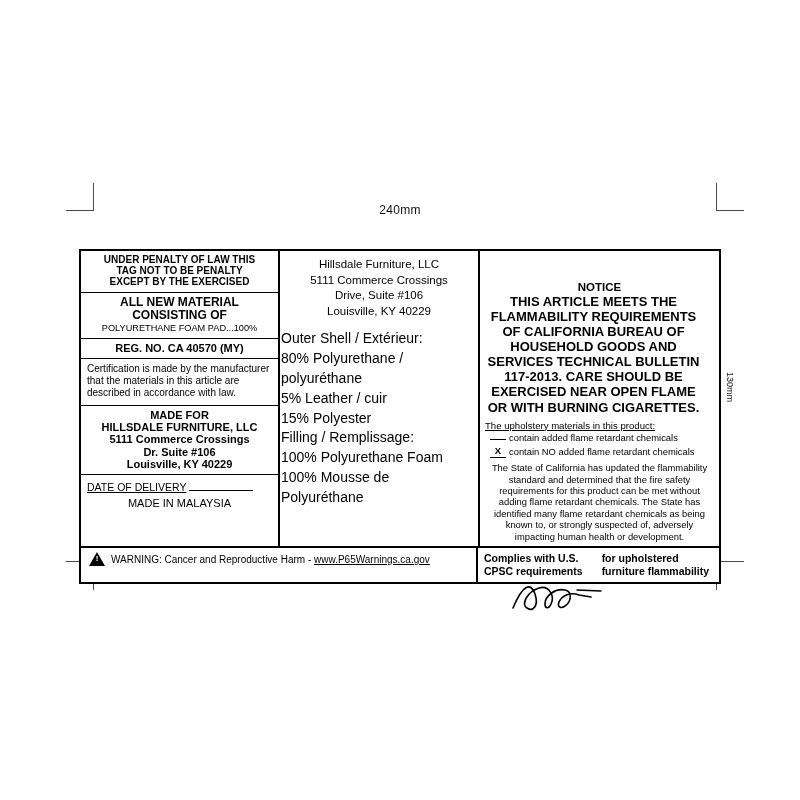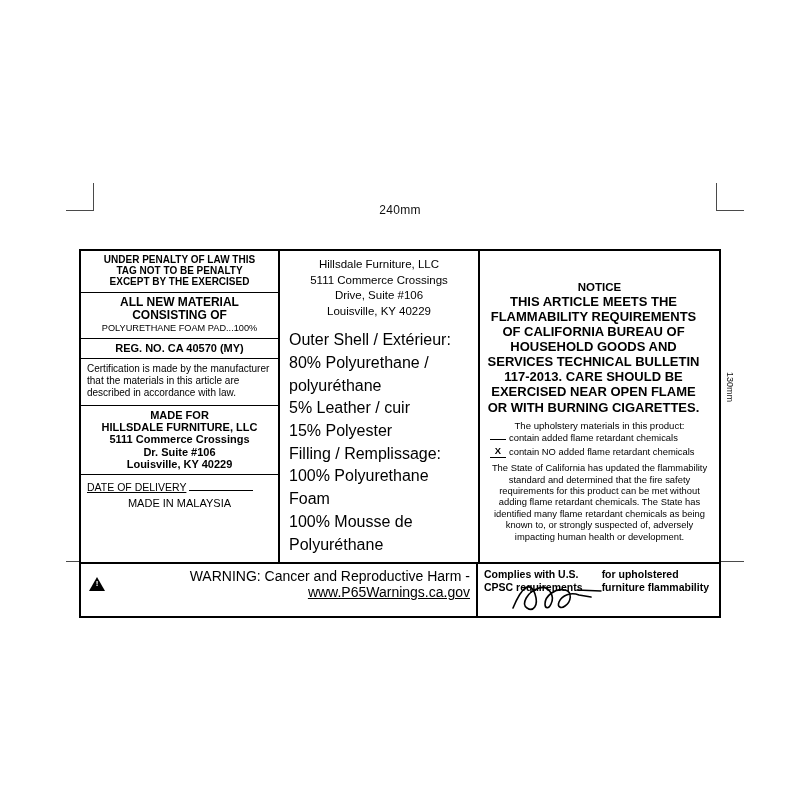--- a/index.html
+++ b/index.html
@@ -131,23 +131,23 @@
   }
 
   
   .mid-head {
     text-align: center;
     font-size: 11.5px;
     line-height: 1.35;
     padding: 6px 6px 0 6px;
   }
   .mid-body {
-    font-size: 16px;
+    font-size: 14px;
     line-height: 1.42;
-    padding: 10px 6px 6px 9px;
+    padding: 10px 6px 6px 1px;
     text-align: left;
   }
   .mid-body .sec { }
 
   
   .notice-title {
     text-align: center;
     font-weight: bold;
     font-size: 11.5px;
     padding-top: 4px;
@@ -156,21 +156,21 @@
   .notice-body {
     text-align: center;
     font-weight: bold;
     font-size: 13px;
     line-height: 1.16;
     padding: 1px 16px 3px 4px;
   }
   .ups {
     font-size: 9.6px;
     padding: 2px 5px 0 5px;
-    text-align: center;
+    text-decoration: underline;
   }
   .chk {
     font-size: 9.4px;
     padding: 1px 5px 0 10px;
     text-align: left;
     line-height: 1.3;
   }
   .chk .blank {
     display: inline-block;
     border-bottom: 1px solid #000;
@@ -199,21 +199,21 @@
     display: flex;
     border-top: 2px solid #000;
     align-items: stretch;
   }
   .warn {
     flex: 1;
     border-right: 2px solid #000;
     display: flex;
     align-items: center;
     padding: 4px 6px 16px 8px;
-    font-size: 14px;
+    font-size: 10px;
     text-align: right;
   }
   .tri {
     width: 0; height: 0;
     border-left: 8px solid transparent;
     border-right: 8px solid transparent;
     border-bottom: 14px solid #000;
     position: relative;
     margin-right: 6px;
     flex: none;

